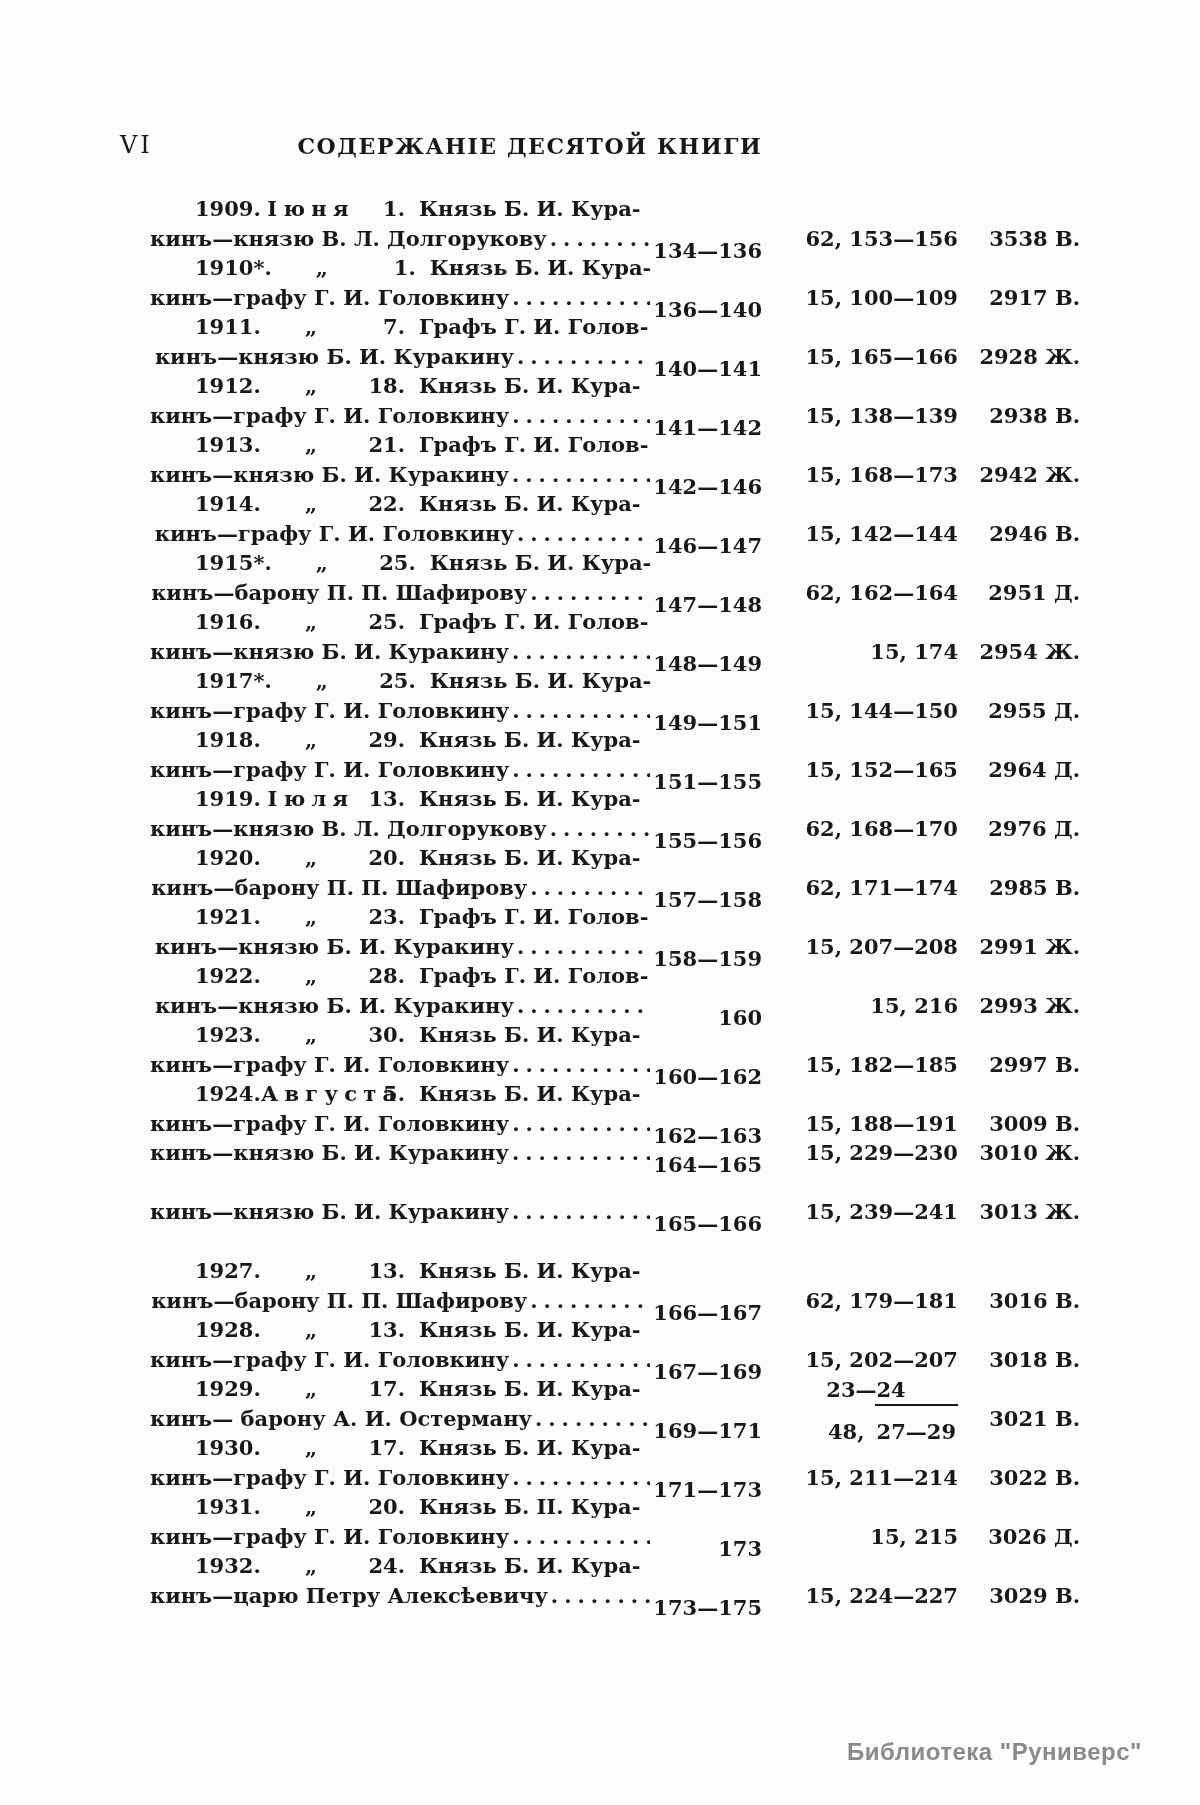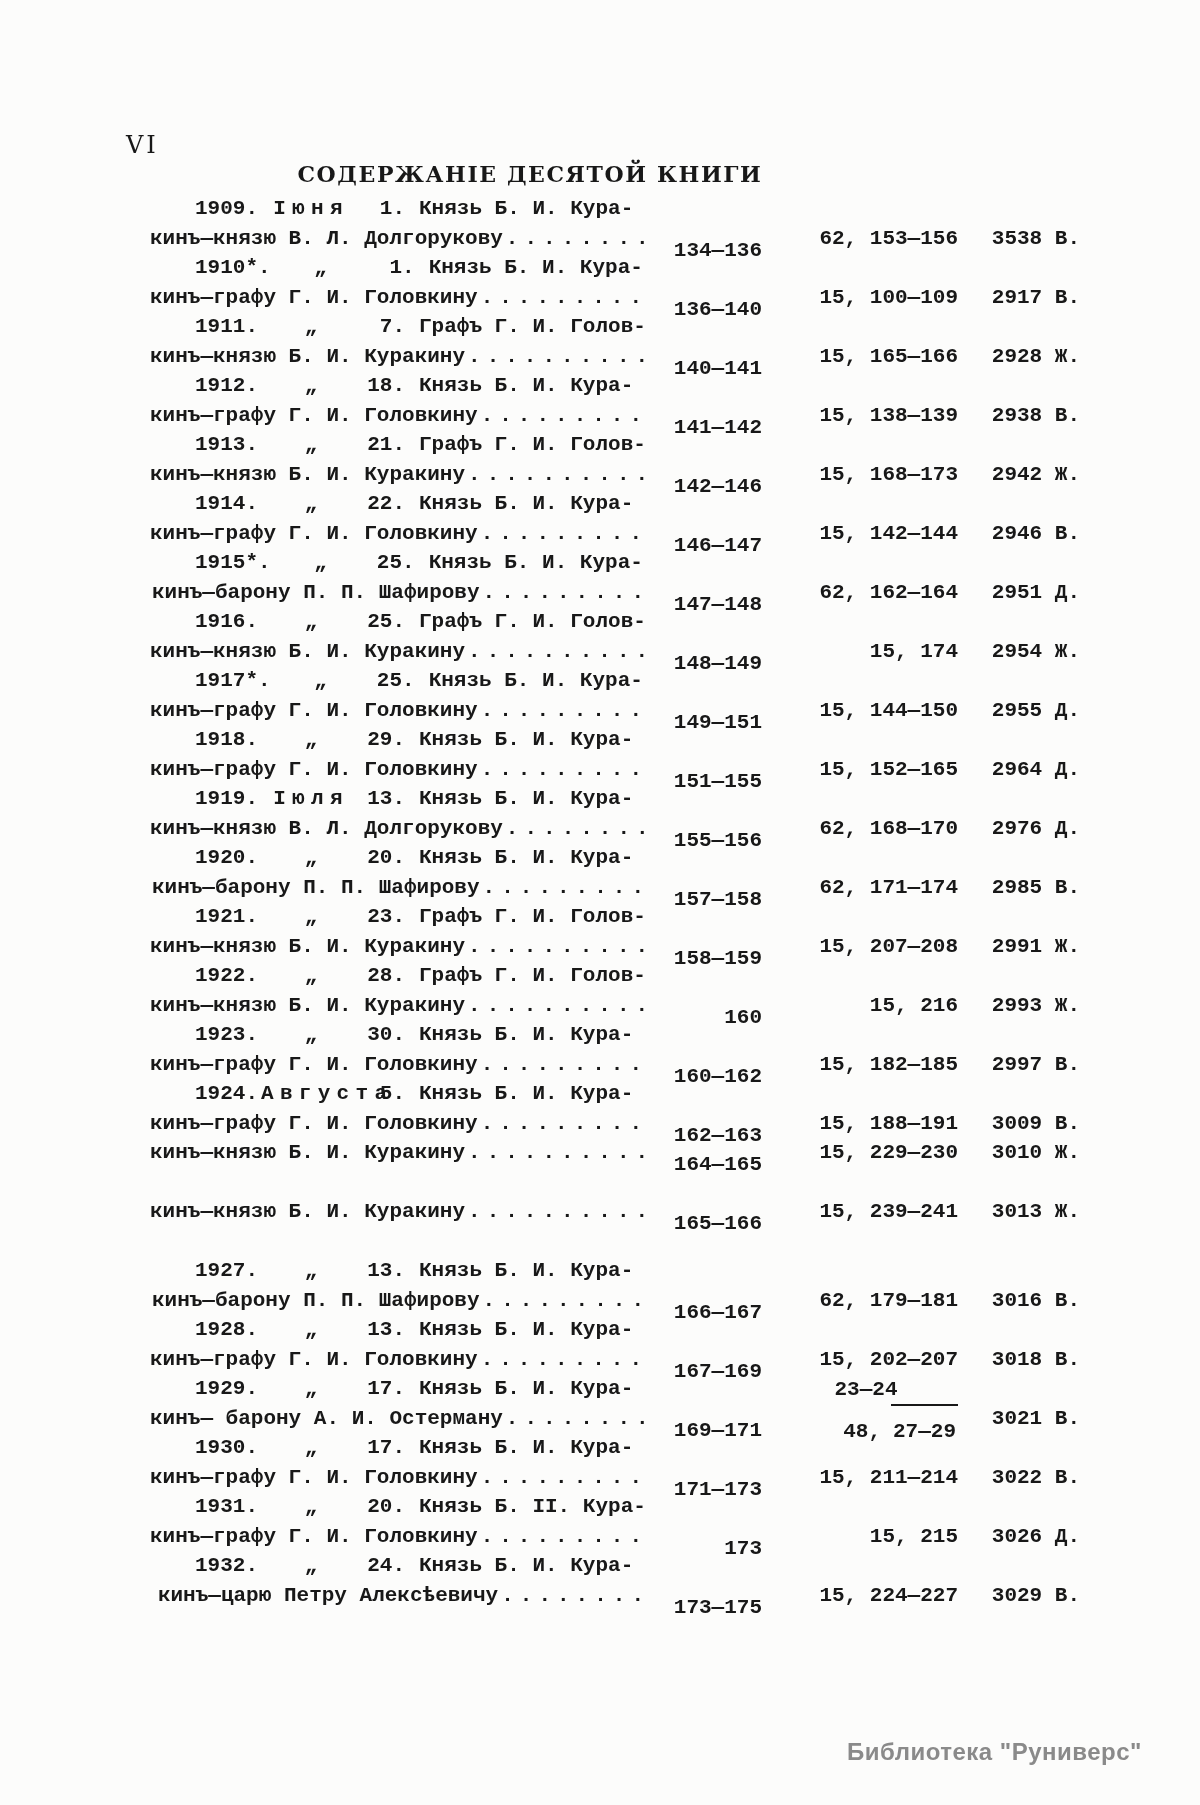--- a/index.html
+++ b/index.html
@@ -6,30 +6,30 @@
   .page{
     position:relative;
     width:1200px;height:1805px;
     background:#fcfcfb;
     font-family:"DejaVu Serif", serif;
     color:#181818;
     overflow:hidden;
   }
   
   .page-num{
-    position:absolute;left:126px;top:130px;
+    position:absolute;left:120px;top:130px;
     font-size:24px;font-weight:400;letter-spacing:3px;line-height:30px;
   }
   .page-title{
     position:absolute;left:0;top:131px;width:1060px;
     text-align:center;
-    font-size:22px;font-weight:700;letter-spacing:1.6px;line-height:30px;margin-top:28px;
+    font-size:22px;font-weight:700;letter-spacing:1.6px;line-height:30px;
   }
   
-  .entries{position:absolute;left:150px;top:194px;width:930px;font-family:Liberation Mono, monospace;}
+  .entries{position:absolute;left:150px;top:194px;width:930px;}
   .entry{position:relative;height:59px;}
   .l1,.l2{height:29.5px;line-height:29.5px;white-space:nowrap;font-size:21px;font-weight:700;}
   .l1 .no{display:inline-block;min-width:66px;margin-left:45px;}
   .l1 .month{display:inline-block;width:100px;text-align:center;}
   .l1 .month.sp{letter-spacing:0.30em;}
   .l1 .day{display:inline-block;width:44px;text-align:right;margin-right:14px;}
   .l2{display:flex;text-align:right;}
   .t2{width:500px;overflow:hidden;}
   .dots{letter-spacing:6px;margin-left:3px;}
   .pages{width:112px;margin-top:12px;}

